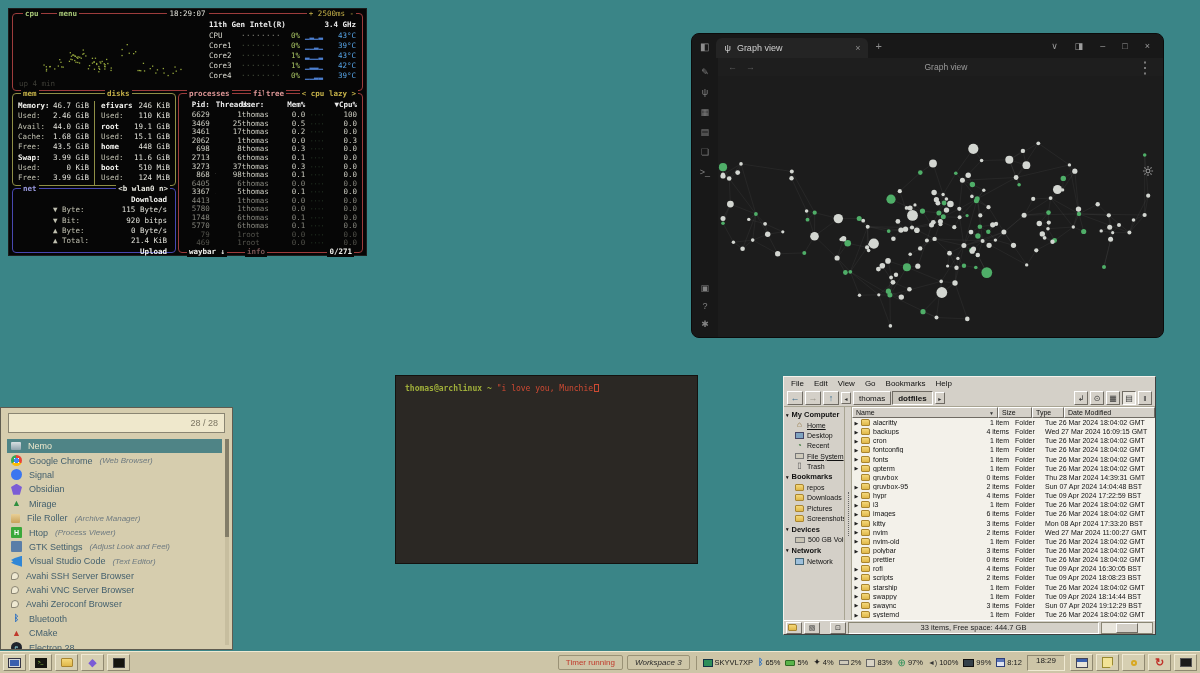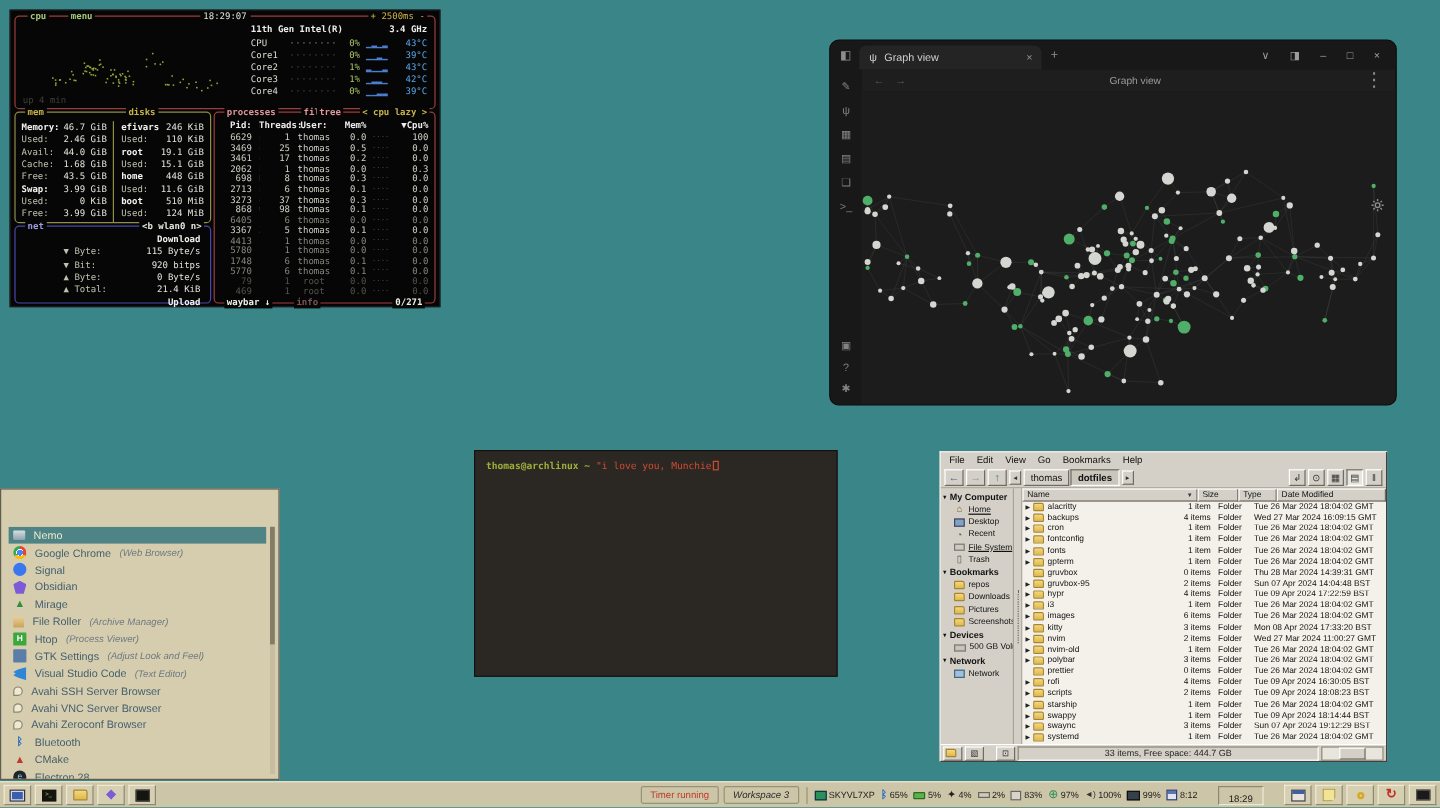--- a/index.html
+++ b/index.html
@@ -42,21 +42,21 @@
 .proc-tabs2{position:absolute;top:-5px;right:4px;background:#060606;padding:0 2px;font-weight:bold;color:#e09898;white-space:nowrap}
 .proc-tabs2 b{color:#c8b44a;font-weight:bold}
 .t-filter{left:72px;color:#e09898}
 .proc-head{display:flex;padding:6px 5px 1px;font-weight:bold;color:#ececec}
 .prow{display:flex;height:8.55px;align-items:center;padding:0 5px;color:#cfcfc4}
 .prow[data-state=dim1]{color:#87877e}
 .prow[data-state=dim2]{color:#53534c}
 .pc-pid{width:26px;text-align:right}
 .pc-prog{flex:1;padding-left:6px;overflow:hidden;white-space:nowrap}
 .pc-th{width:26px;text-align:right}
-.pc-user{width:40px;text-align:center}
+.pc-user{width:40px;text-align:left}
 .pc-mem{width:24px;text-align:right}
 .pc-dots{width:24px;text-align:center;color:#3f5a3f;font-size:6px}
 .pc-cpu{width:28px;text-align:right}
 .pf-left{top:auto;bottom:-5px;left:8px;color:#f0f0ec}
 .pf-info{top:auto;bottom:-5px;left:66px;color:#7a5555;font-weight:bold}
 .pf-right{top:auto;bottom:-5px;right:8px;color:#f0f0ec}
 
 
 #obsidian{position:absolute;left:691px;top:33px;width:473px;height:305px;background:#1e1e1e;border:1px solid #0b0b0b;border-radius:8px;overflow:hidden;color:#9a9a9a}
 .ob-titlebar{display:flex;align-items:center;height:24px;background:#181818;padding:0 8px 0 8px;gap:7px}
@@ -153,21 +153,21 @@
 .tb-icon{display:inline-flex;align-items:center;justify-content:center;line-height:1;white-space:nowrap}
 .tb-spacer{flex:1}
 .tb-module{border:1px solid #9a9276;border-radius:2px;font-size:8px;height:15px;display:flex;align-items:center;padding:0 7px;white-space:nowrap}
 .timer span{color:#c0392b;font-weight:normal}
 .workspace span{color:#2a2a2a;font-style:italic}
 .tb-sep{width:1px;height:14px;background:#9a9276;margin:0 2px}
 .tb-tray{display:flex;align-items:center;gap:5px}
 .tray-item{display:flex;align-items:center;gap:2px}
 .tray-icon{display:inline-flex;align-items:center;justify-content:center;line-height:1;white-space:nowrap}
 .tray-label{font-size:7.5px;color:#1a1a1a;white-space:nowrap}
-.tb-clock{border:1px solid;border-color:#8f8870 #efe9d2 #efe9d2 #8f8870;height:16px;display:flex;align-items:flex-end;padding:0 8px;font-size:8px;color:#1a1a1a;margin:0 13px}
+.tb-clock{border:1px solid;border-color:#8f8870 #efe9d2 #efe9d2 #8f8870;height:16px;display:flex;align-items:flex-start;padding:0 8px;font-size:8px;color:#1a1a1a;margin:0 1px}
 </style>
 </head>
 <body>
 
 <section id="btop">
   <div class="bx cpu-box">
     <span class="tag t-cpu" style="left:10px">cpu</span>
     <span class="tag t-cpu" style="left:44px">menu</span>
     <span class="cpu-time">18:29:07</span>
     <span class="cpu-refresh">+ 2500ms -</span>
@@ -1144,20 +1144,23 @@
   </div>
 </section>
 
 <section id="kitty">
   <div class="k-line">
     <span class="k-prompt">thomas@archlinux ~</span><span class="k-msg">"i love you, Munchie</span><span class="k-cursor"></span>
   </div>
 </section>
 
 <section id="rofi">
+  <div class="rofi-input">
+    <span class="rofi-counter">28 / 28</span>
+  </div>
   <div class="rofi-list">
 
   <div class="rofi-item" data-state="selected">
         <span class="li-icon" style="background:linear-gradient(180deg,#d8dfe2,#8fa3ad);border-radius:1px;width:10px;height:8px"></span>
         <span class="li-name">Nemo</span>
         <span class="li-desc"></span>
       </div>
       <div class="rofi-item">
         <span class="li-icon" style="background:radial-gradient(circle at 50% 50%,#4285f4 0 2.5px,#fff 2.5px 3px,transparent 3px),conic-gradient(#ea4335 0 33%,#fbbc05 33% 66%,#34a853 66% 100%);border-radius:50%"></span>
         <span class="li-name">Google Chrome</span>

